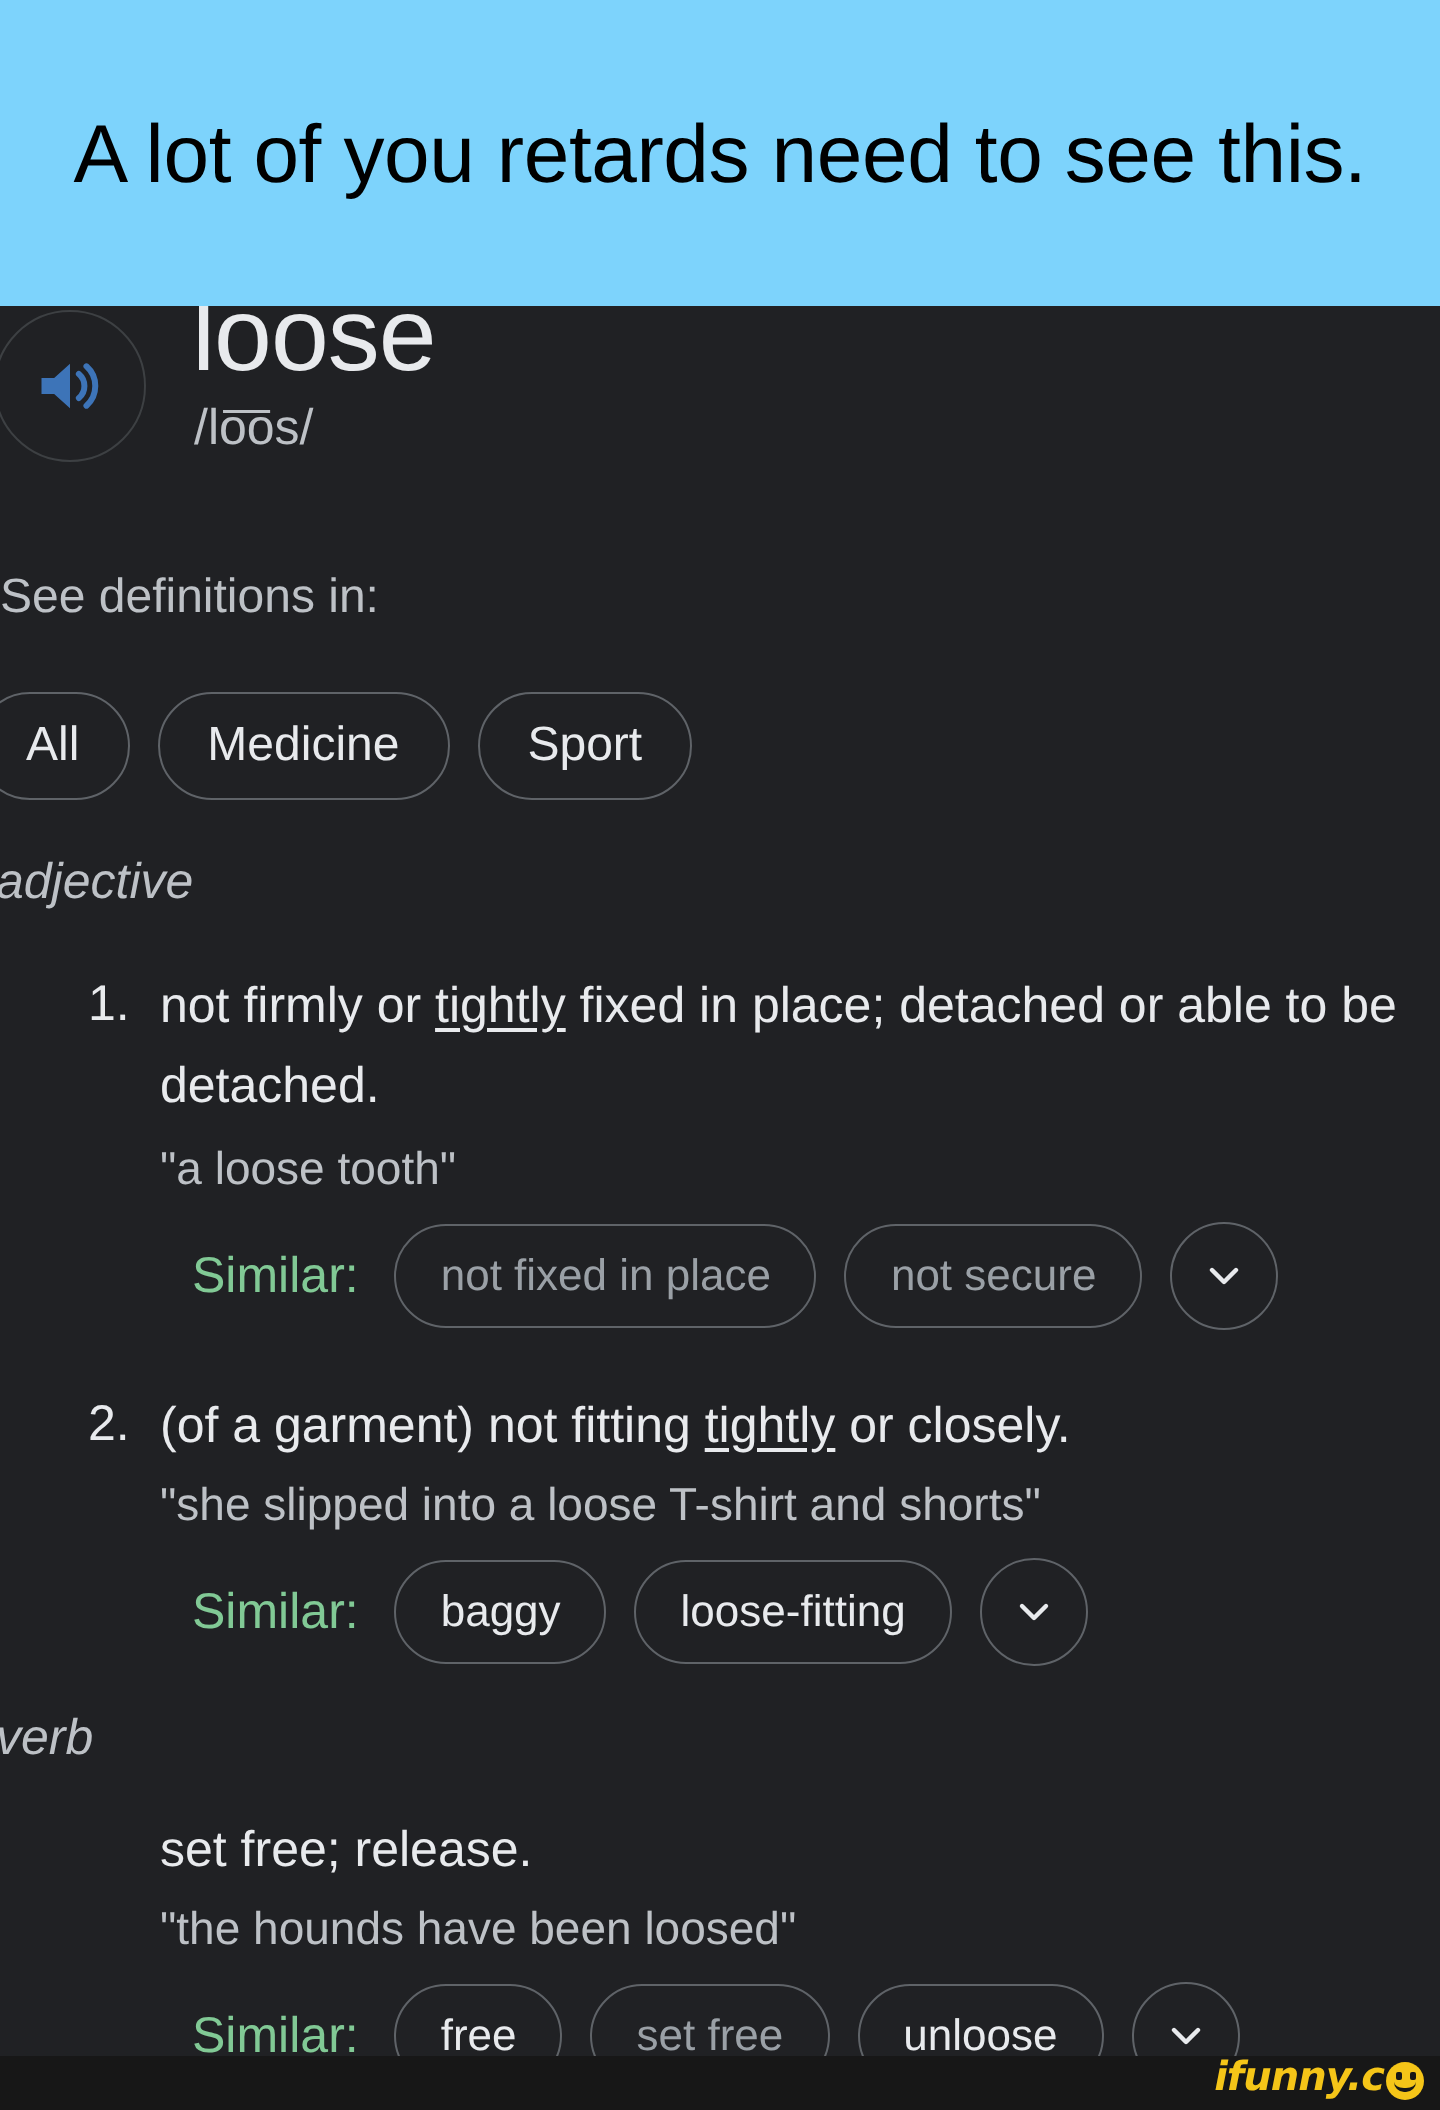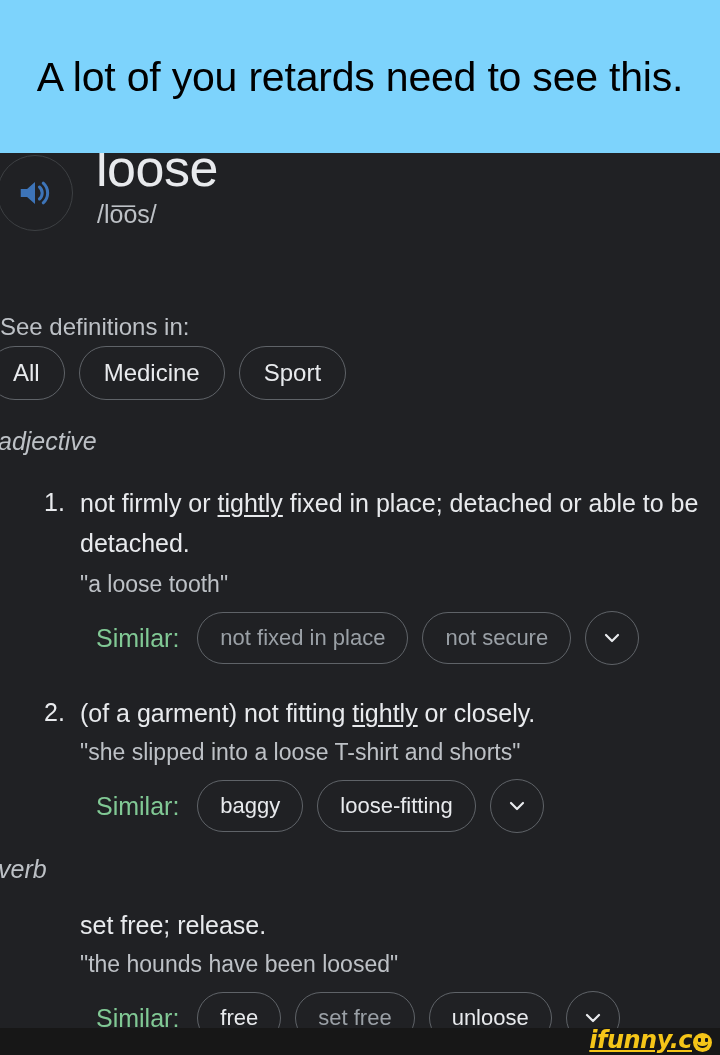--- a/index.html
+++ b/index.html
@@ -41,21 +41,21 @@
     letter-spacing:-0.5px;
   }
   .phonetic{
     position:absolute; left:97px; top:51px;
     font-size:25px; line-height:32px; color:#bdc1c6; font-weight:400;
   }
 
   
   .see-label{
     position:absolute; left:0; top:131px;
-    font-size:24px; line-height:30px; color:#bdc1c6;margin-top:28px;
+    font-size:24px; line-height:30px; color:#bdc1c6;
   }
 
   .filter-row{ position:absolute; left:-12px; top:193px; display:flex; gap:14px; }
   .chip{
     border:1px solid #5f6368; border-radius:100px;
     padding:0 24px; height:54px; line-height:52px;
     font-size:24px; color:#e8eaed; white-space:nowrap; background:transparent;
   }
   .chip.sm{ height:52px; line-height:50px; font-size:22px; padding:0 22px; }
   .chip.dim{ color:#9aa0a6; }
@@ -107,23 +107,23 @@
   .d3 .similar-row{ top:86px; }
 
   
   .footer{
     position:absolute; left:0; top:1028px; width:720px; height:27px;
     background:#171717;
   }
   .wm{
     position:absolute; right:8px; top:-2px;
     font-family:"DejaVu Sans", sans-serif;
-    font-weight:bold; font-style:italic; font-size:24px;
+    font-weight:bold; font-style:italic; font-size:20px;
     color:#f5c518; letter-spacing:-0.5px; white-space:nowrap;
-    display:flex; align-items:center;text-decoration:underline;
+    display:flex; align-items:center;
   }
   .wm .smiley{
     display:inline-block; width:19px; height:19px; border-radius:50%;
     background:#f5c518; position:relative; margin-left:1px; top:2px;
   }
   .wm .smiley::before, .wm .smiley::after{
     content:""; position:absolute; width:3px; height:4px;
     background:#171717; border-radius:1px; top:5px;
   }
   .wm .smiley::before{ left:4.5px; }

